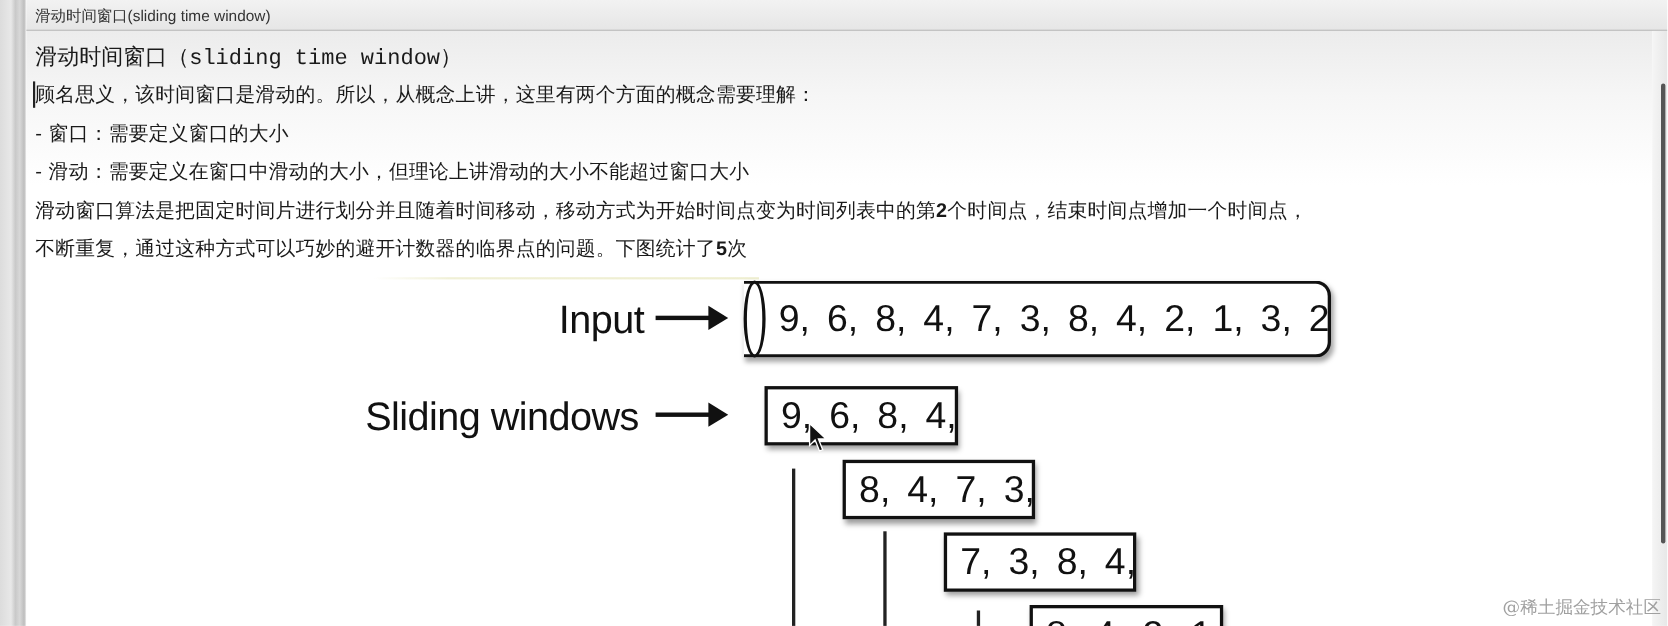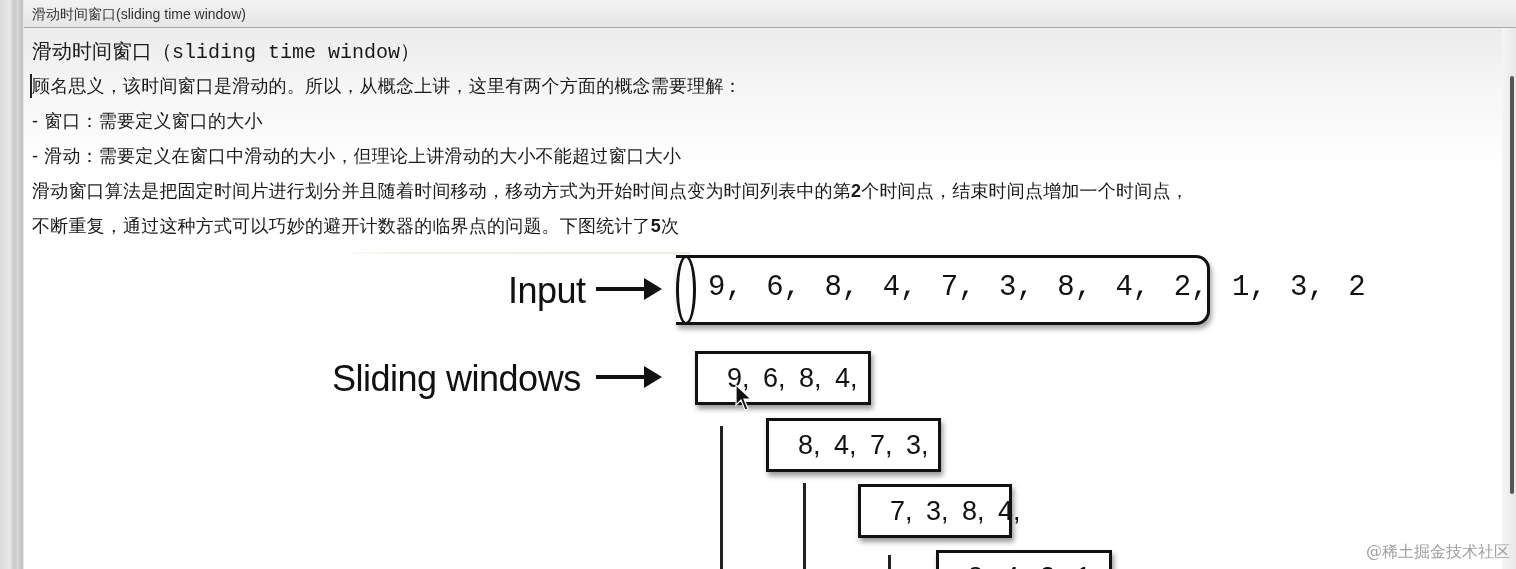--- a/index.html
+++ b/index.html
@@ -10,20 +10,21 @@
       overflow: hidden;
       background: #ffffff;
       font-family: "DejaVu Serif", "Liberation Serif", serif;
     }
     .app {
       position: relative;
       width: 1516px;
       height: 569px;
       background: #ffffff;
       overflow: hidden;
+      text-align: right;
     }
     .left-gutter {
       position: absolute;
       left: 0; top: 0;
       width: 24px; height: 569px;
       background: linear-gradient(to right, #dcdcdc 0px, #e8e8e8 10px, #c9c9c9 14px, #d8d8d8 18px, #bdbdbd 22px, #f2f2f2 24px);
     }
     .title-bar {
       position: absolute;
       left: 24px; top: 0;
@@ -146,39 +147,39 @@
       left: 676px; top: 255px;
       width: 20px; height: 70px;
       border: 3px solid #111;
       border-radius: 50%;
       box-sizing: border-box;
       background: #fff;
     }
     .cylinder-text {
       position: absolute;
       left: 708px; top: 271px;
-      font-family: Liberation Mono, monospace;
-      font-size: 29px;
+      font-family: Liberation Sans, sans-serif;
+      font-size: 34px;
       color: #111;
       white-space: nowrap;
       word-spacing: 6px;
     }
     .window-box {
       position: absolute;
       height: 54px;
       border: 3px solid #111;
       box-sizing: border-box;
       background: #fff;
       box-shadow: 2px 4px 5px rgba(0,0,0,0.4);
       font-family: "Liberation Sans", sans-serif;
-      font-size: 27px;
+      font-size: 34px;
       color: #111;
       white-space: nowrap;
       word-spacing: 6px;
-      padding-left: 29px;
+      padding-left: 12px;
       line-height: 48px;
     }
     .v-line {
       position: absolute;
       width: 3px;
       background: #222;
     }
     .cursor-icon {
       position: absolute;
       left: 734px; top: 383px;
@@ -218,21 +219,21 @@
 
   <div class="diagram-label" style="left:332px; top:358px;">Sliding windows</div>
   <div class="arrow" style="left:596px; top:375px; width:62px;"></div>
 
   <div class="window-box" style="left:695px; top:351px; width:176px;">9, 6, 8, 4,</div>
 
   <div class="v-line" style="left:720px; top:426px; height:143px;"></div>
   <div class="window-box" style="left:766px; top:418px; width:175px;">8, 4, 7, 3,</div>
 
   <div class="v-line" style="left:803px; top:483px; height:86px;"></div>
-  <div class="window-box" style="left:858px; top:484px; width:154px;">7, 3, 8, 4,</div>
+  <div class="window-box" style="left:858px; top:484px; width:175px;">7, 3, 8, 4,</div>
 
   <div class="v-line" style="left:888px; top:555px; height:14px;"></div>
   <div class="window-box" style="left:936px; top:550px; width:176px;">8, 4, 2, 1,</div>
 
   <svg class="cursor-icon" viewBox="0 0 20 30">
     <path d="M2 2 L2 22 L7 17 L11 27 L14 26 L10 16 L17 16 Z" fill="#111" stroke="#fff" stroke-width="1.2"></path>
   </svg>
 
   <div class="scrollbar">
     <div class="scroll-thumb"></div>

